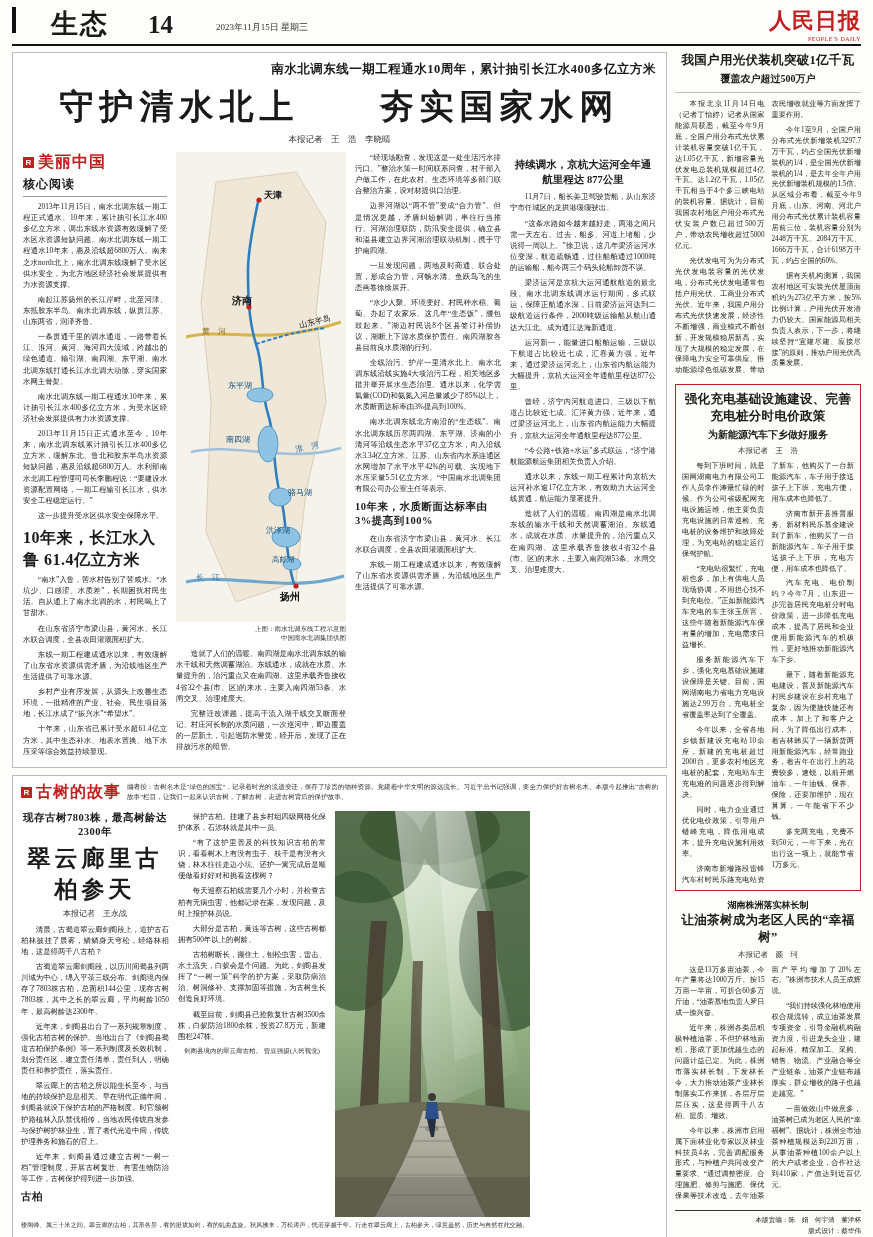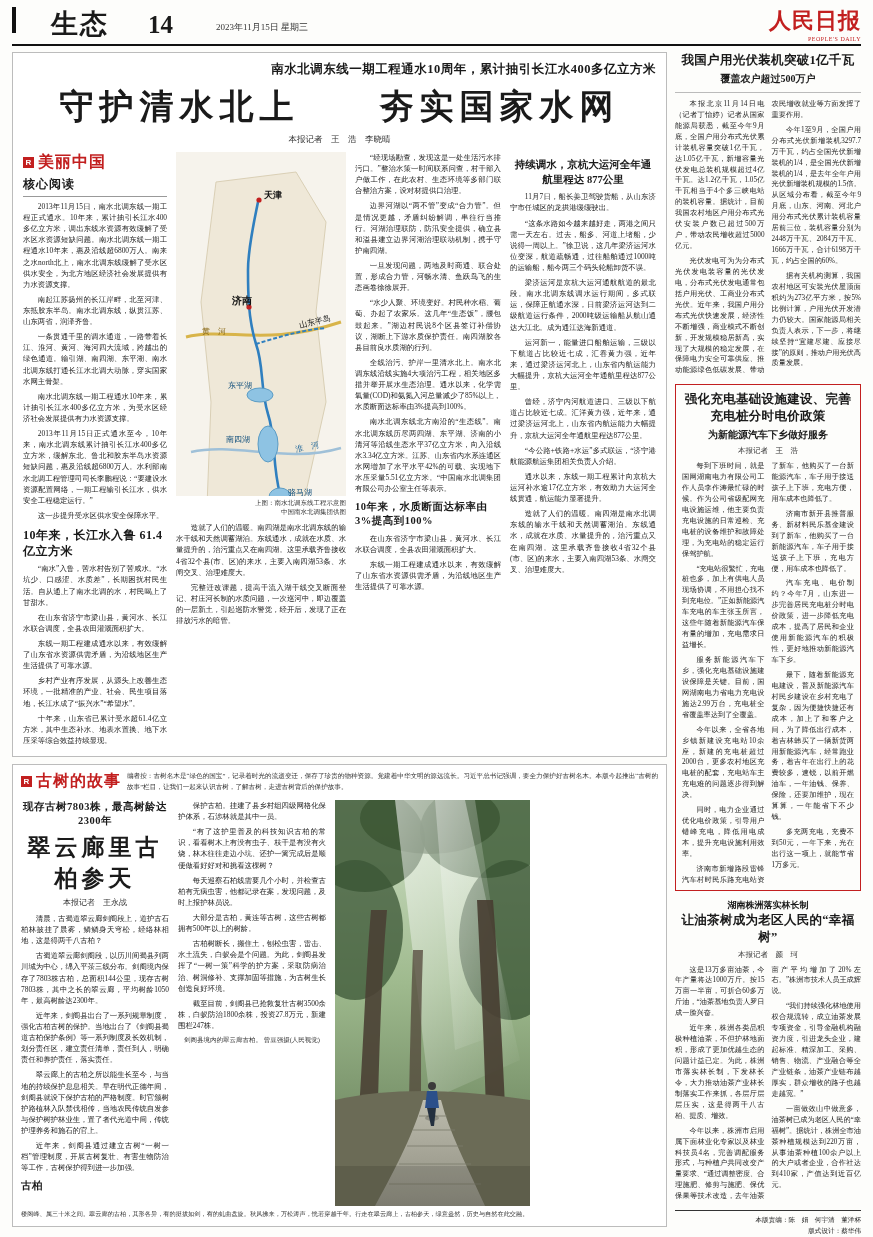--- a/index.html
+++ b/index.html
@@ -42,26 +42,26 @@
   .col-c { width:150px; }
   .col-d { width:150px; }
 
   .tagbox { display:flex; align-items:center; margin-bottom:3px; }
   .tag-r { display:inline-block; background:#c21f1f; color:#fff; font-size:8px; font-weight:bold; width:11px; height:11px; line-height:11px; text-align:center; margin-right:4px; font-family:"Liberation Sans", sans-serif; }
   .tag-text { font-size:16px; font-weight:bold; letter-spacing:1px; color:#c21f1f;font-family:Liberation Serif, serif; }
   .core-read { font-size:12px; font-weight:bold; letter-spacing:1px; margin:3px 0 2px; }
   .rule { border:0; border-top:1px solid #999; margin:3px 0 4px; }
 
   p.body { font-size:7.4px; line-height:1.5; text-align:justify; margin:0 0 4px; text-indent:2em; color:#222; }
-  .subhead { font-size:12px; font-weight:bold; line-height:1.35; margin:6px 0 4px; letter-spacing:.5px; }
+  .subhead { font-size:16px; font-weight:bold; line-height:1.35; margin:6px 0 4px; letter-spacing:.5px; }
   .subhead.small { font-size:10.5px; }
   .midhead { font-size:10.5px; font-weight:bold; text-align:center; line-height:1.4; margin:6px 0 4px; }
 
   
-  .map-wrap { position:relative; width:170px; height:344px; background:#5eead4; border:0; overflow:hidden; }
+  .map-wrap { position:relative; width:170px; height:470px; background:#5eead4; border:0; overflow:hidden; }
   .map-wrap svg { display:block; }
   .photo-caption { font-size:6.5px; text-align:right; color:#333; margin-top:2px; line-height:1.4; }
 
   
   .feature { border:1px solid #bcbcbc; margin-top:7px; background:#fff; padding:6px 8px 8px; }
   .feature-head { display:flex; align-items:flex-start; }
   .editor-note { font-size:6.6px; line-height:1.6; color:#333; margin-left:6px; flex:1; text-align:justify; }
   .feature-body { display:flex; gap:9px; margin-top:5px; }
   .feat-col { width:148px; }
   .feat-photo { width:195px; }

